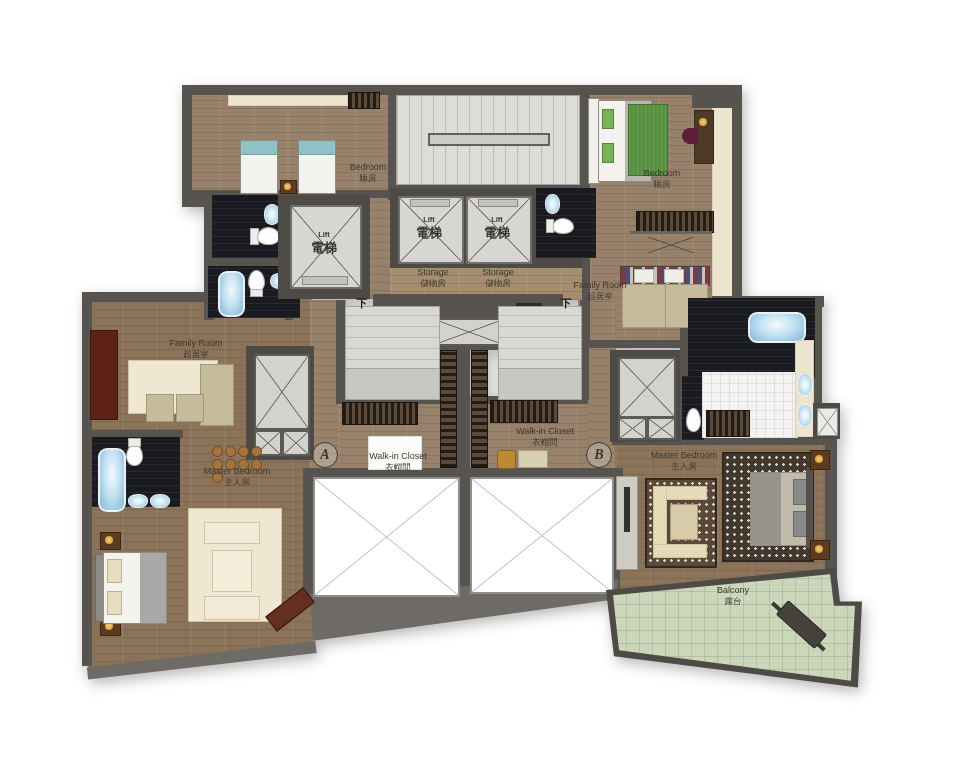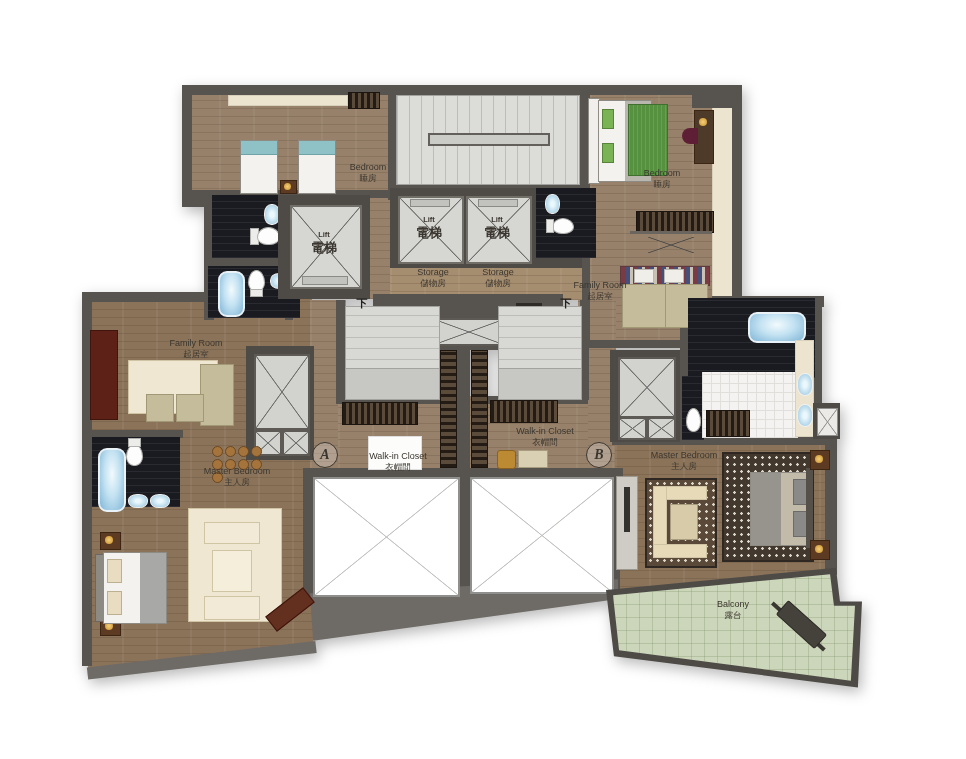--- a/index.html
+++ b/index.html
@@ -338,21 +338,21 @@
         <span class="zh">衣帽間</span>
   </div>
   <div class="lbl" style="left:237px;top:476px">
     <span class="en">Master Bedroom</span>
         <span class="zh">主人房</span>
   </div>
   <div class="lbl" style="left:684px;top:460px">
     <span class="en">Master Bedroom</span>
         <span class="zh">主人房</span>
   </div>
-  <div class="lbl" style="left:733px;top:609px">
+  <div class="lbl" style="left:733px;top:595px">
     <span class="en">Balcony</span>
         <span class="zh">露台</span>
   </div>
 
   <div class="mk" style="left:325px;top:455px">
         <span>A</span>
       </div>
   <div class="mk" style="left:599px;top:455px">
         <span>B</span>
       </div>

